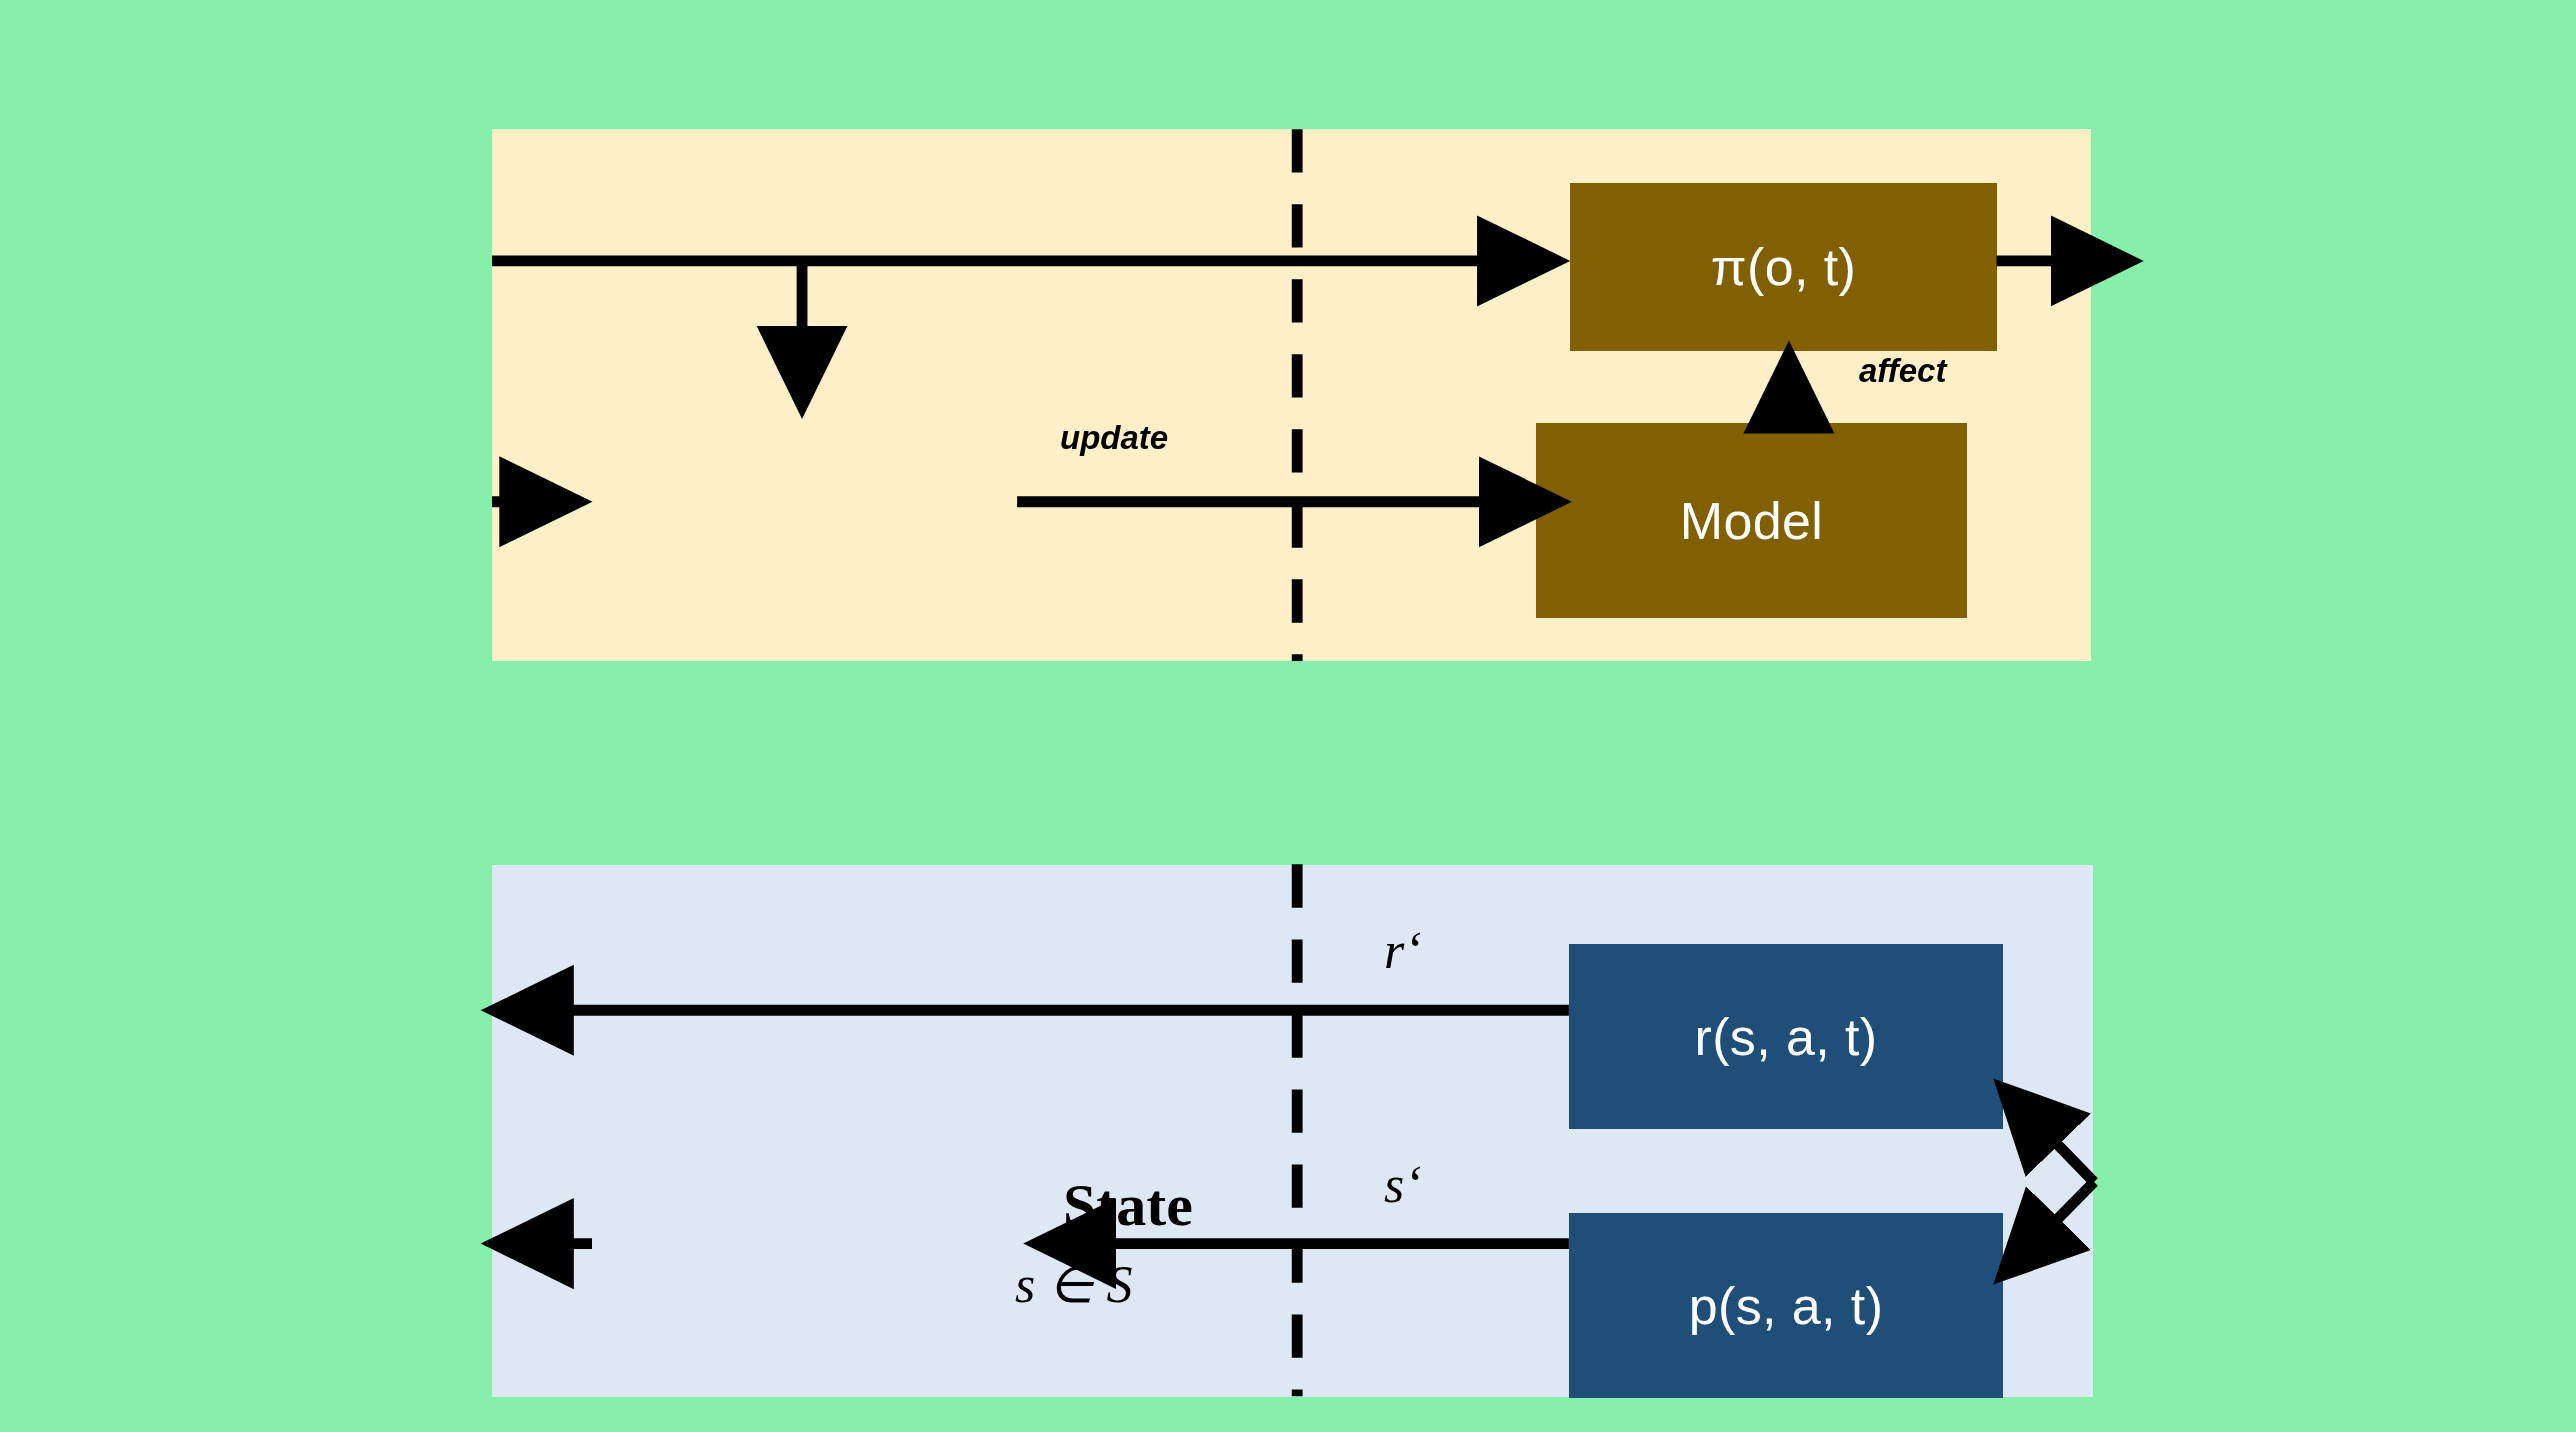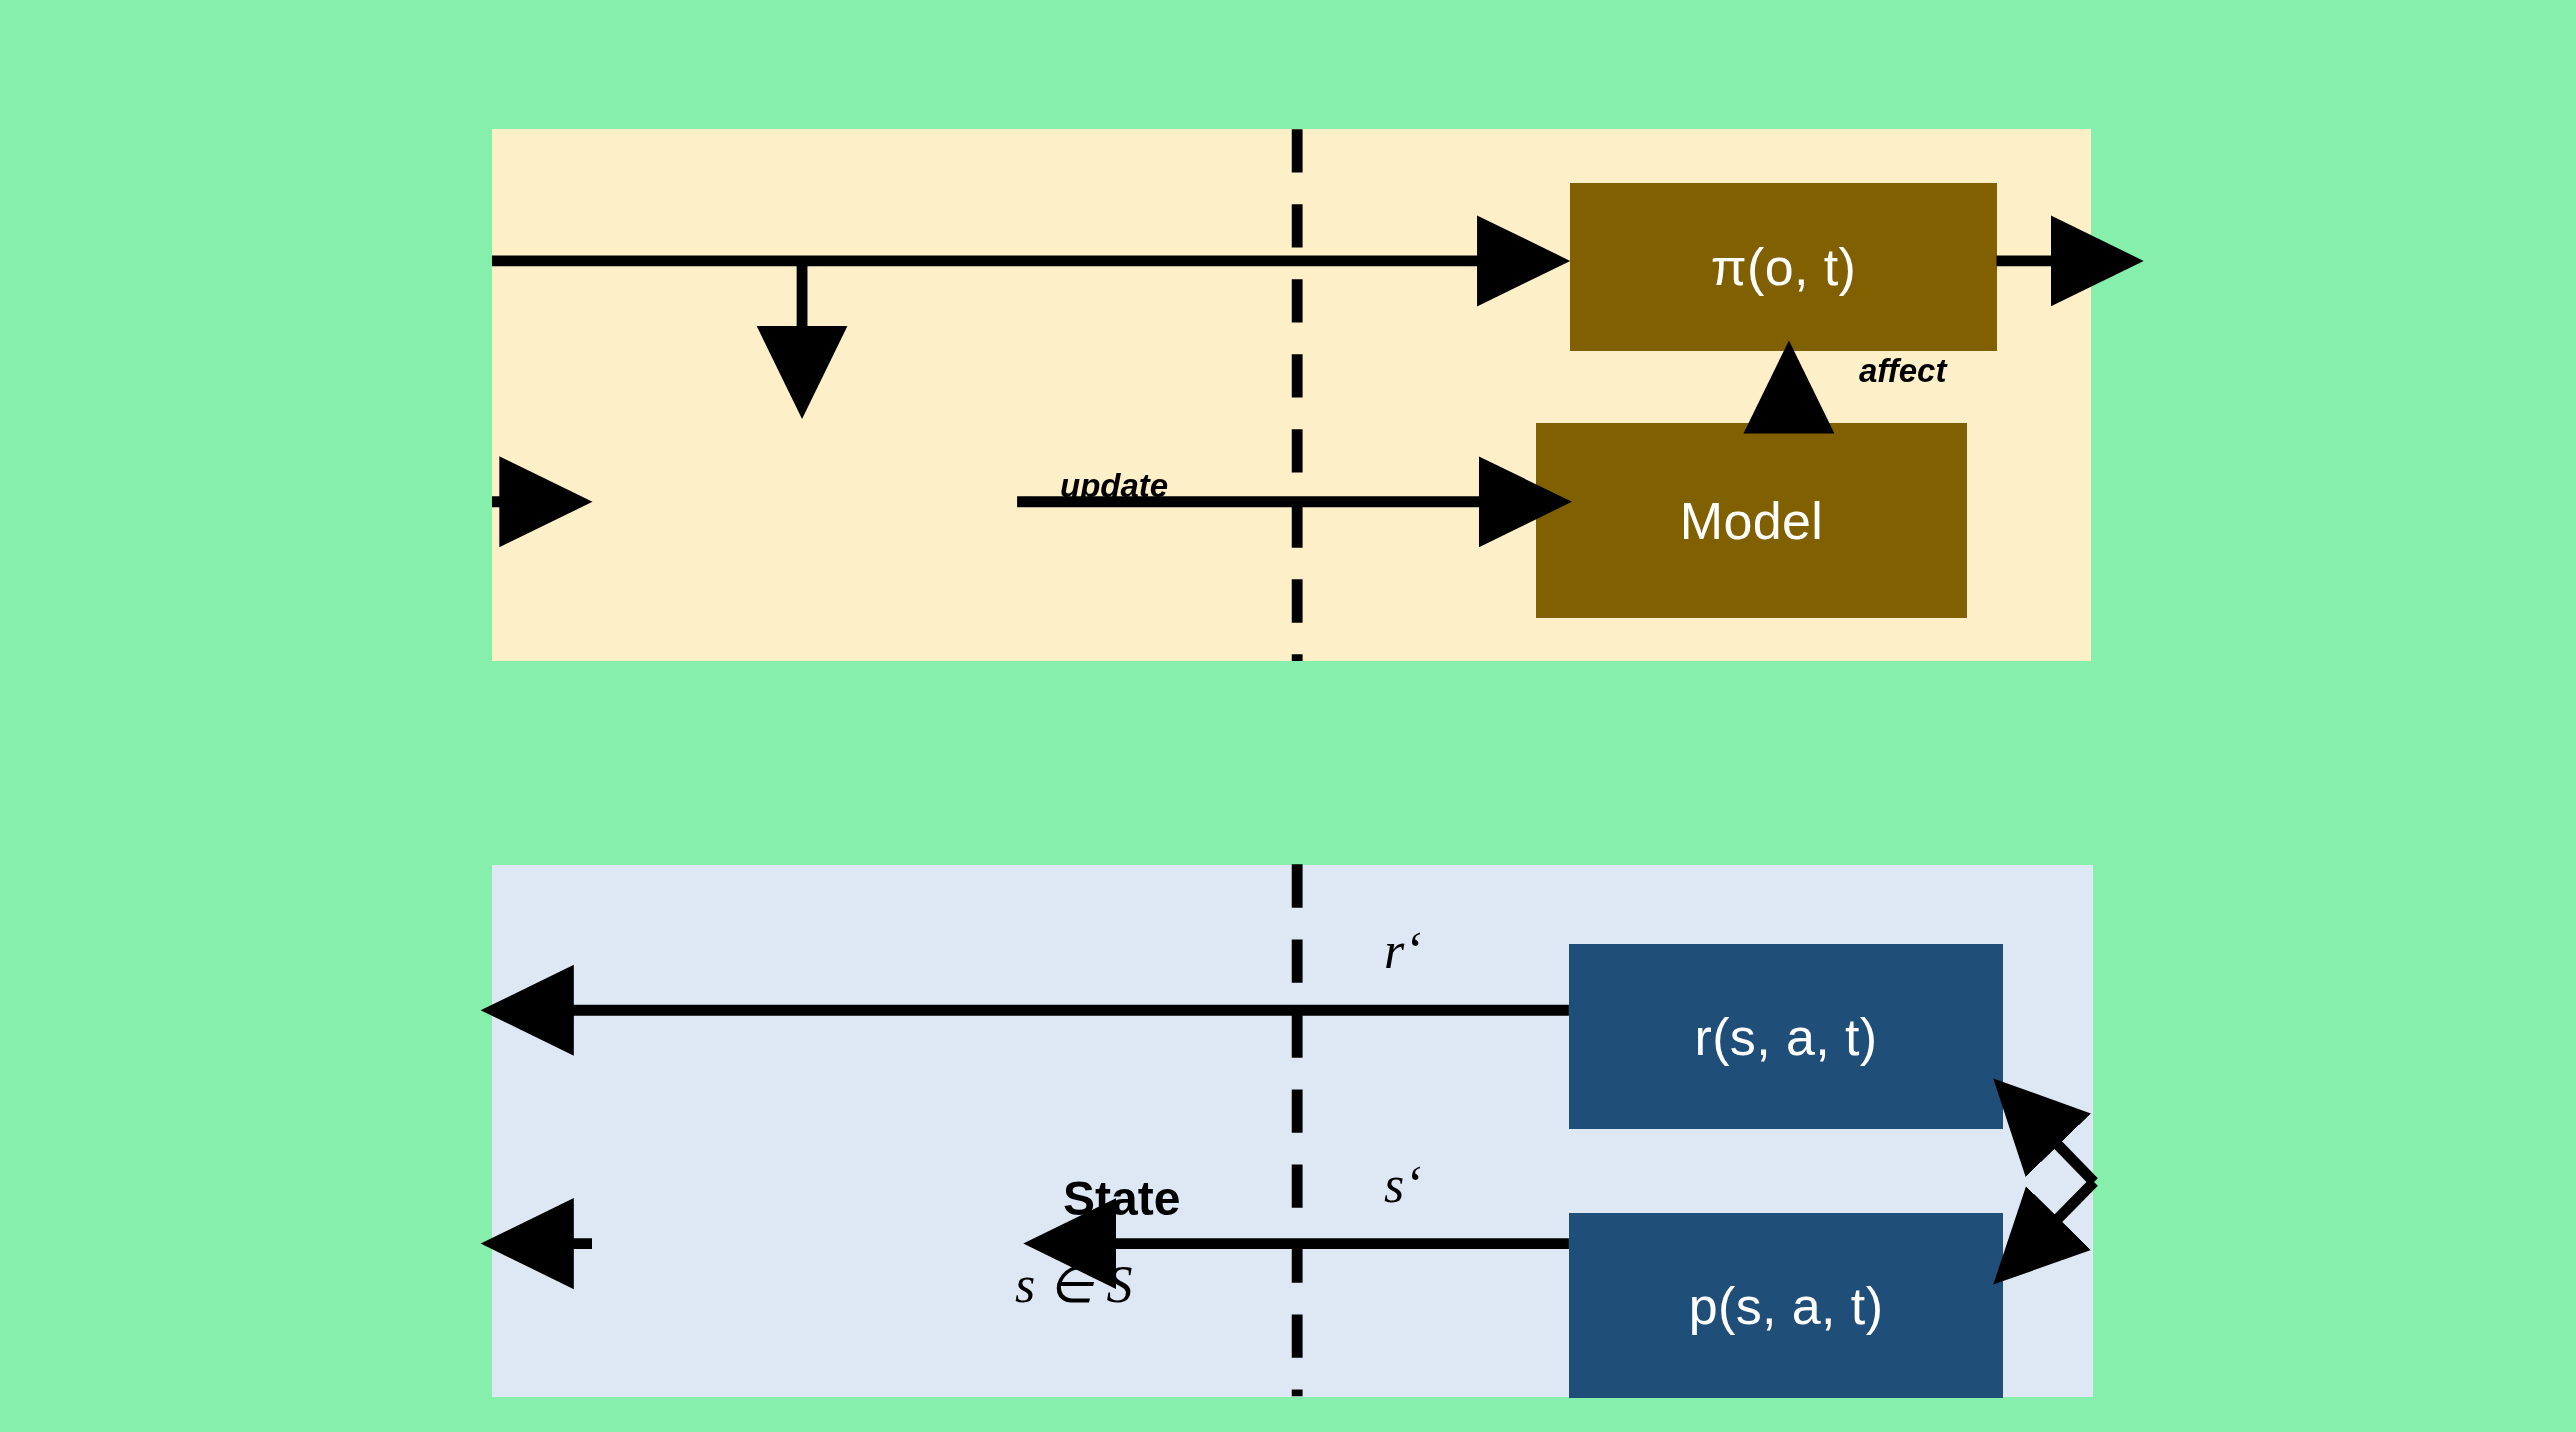--- a/index.html
+++ b/index.html
@@ -70,25 +70,25 @@
     font-style: italic;
     font-weight: 700;
     font-size: 33px;
   }
   .lbl-italic-serif {
     font-family: "Liberation Serif", serif;
     font-style: italic;
     font-size: 52px;
   }
   .lbl-bold-sans {
-    font-family: Liberation Sans, sans-serif;
+    font-family: Liberation Serif, serif;
     font-weight: 700;
-    font-size: 48px;
+    font-size: 60px;
   }
-  #label-update { left: 1060px; top: 421px; margin-top: 48px; }
+  #label-update { left: 1060px; top: 421px; }
   #label-affect { left: 1859px; top: 354px; }
   #label-r-prime { left: 1384px; top: 925px; }
   #label-s-prime { left: 1384px; top: 1159px; }
   #label-state { left: 1063px; top: 1175px; }
   #label-state-set { left: 1015px; top: 1259px; }
 
   svg.overlay {
     position: absolute;
     left: 0;
     top: 0;

